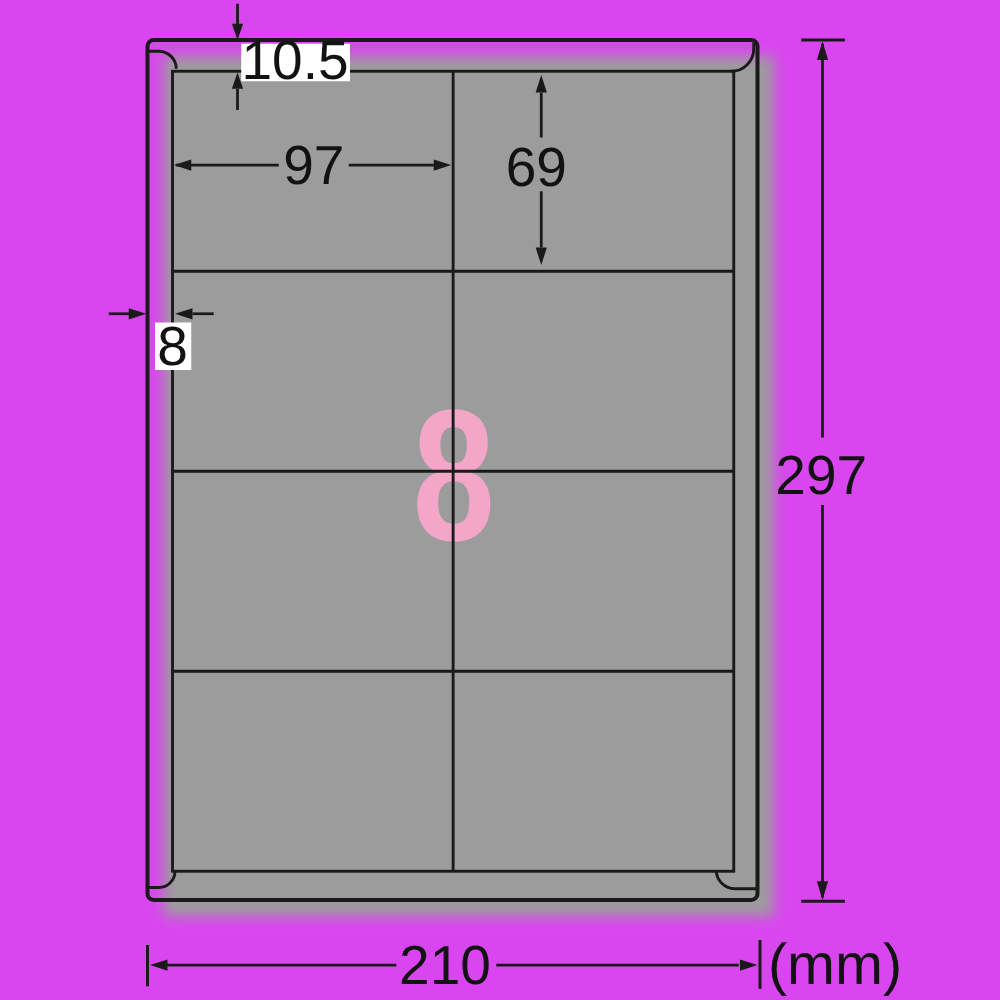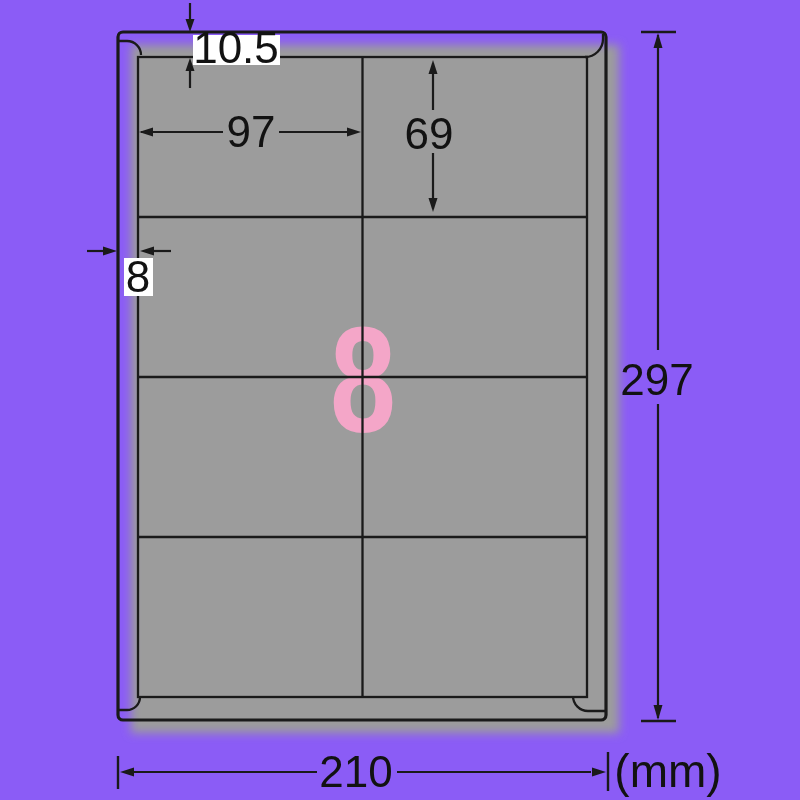--- a/index.html
+++ b/index.html
@@ -5,21 +5,21 @@
   html, body {
     margin: 0;
     padding: 0;
     background: #ffffff;
     font-family: "Liberation Sans", sans-serif;
   }
   .stage {
     position: relative;
     width: 800px;
     height: 800px;
-    background: #8b5cf6;
+    background: #d946ef;
     overflow: hidden;
   }
   svg { display: block; }
   .dim-text {
     font-family: "Liberation Sans", sans-serif;
     font-size: 44px;
     fill: #121212;
   }
   .unit-text {
     font-family: "Liberation Sans", sans-serif;

